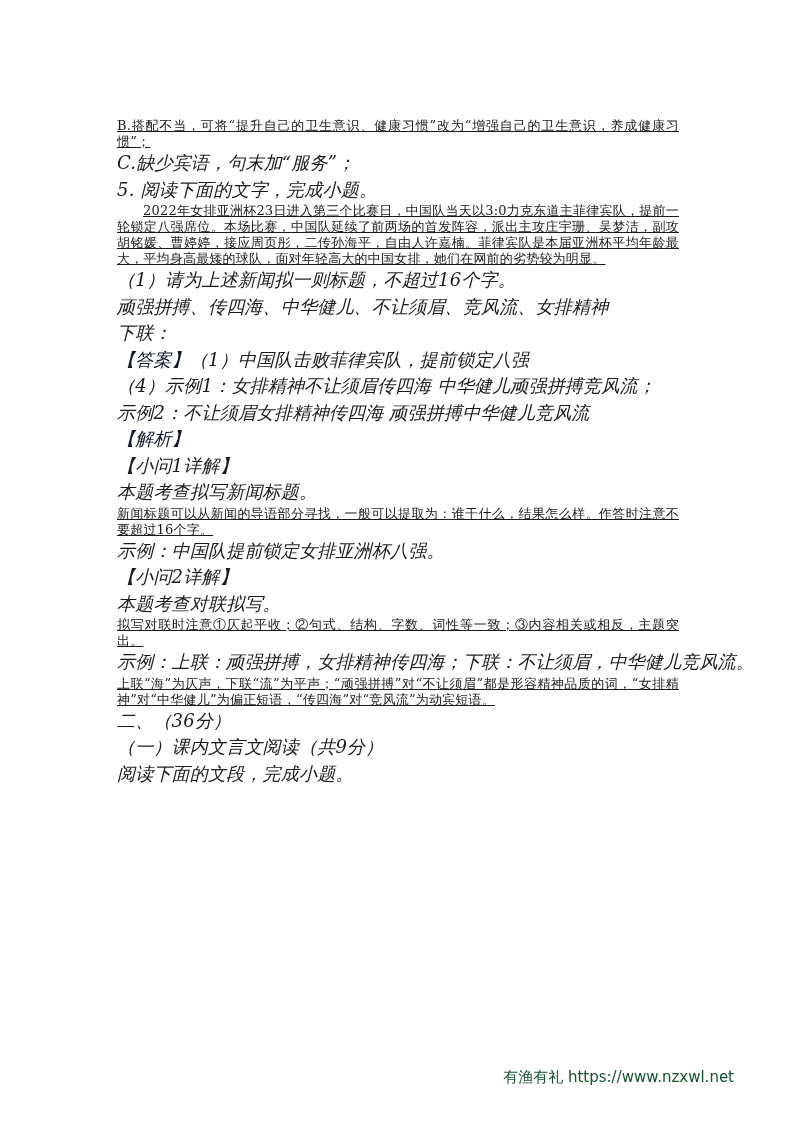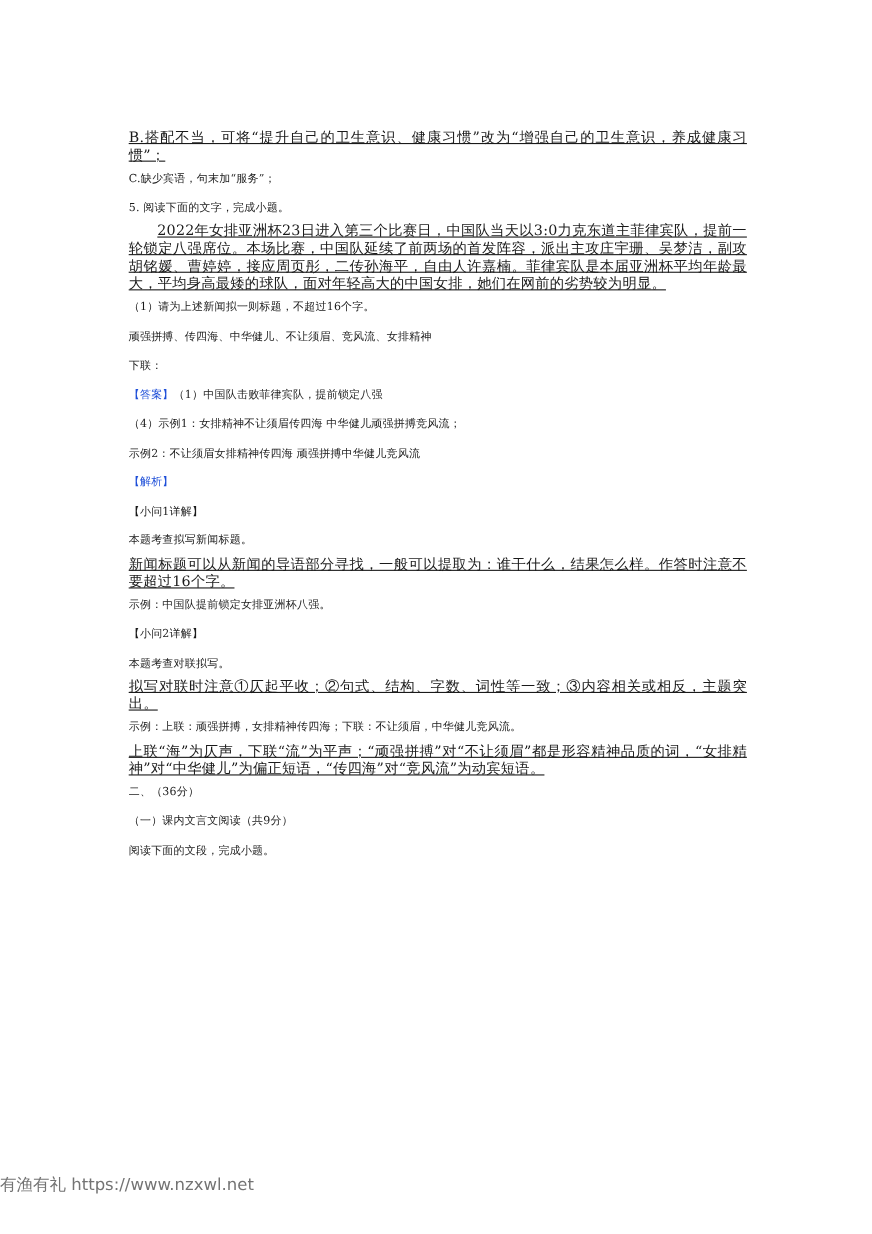--- a/index.html
+++ b/index.html
@@ -15,44 +15,45 @@
       font-family: "DejaVu Serif", "Liberation Serif", serif;
       color: #1a1a1a;
     }
     .page {
       position: absolute;
       left: 117px;
       top: 118px;
       width: 562px;
     }
     .line {
-      font-size: 10px;
+      font-size: 18px;
       line-height: 26.5px;
       height: 26.5px;
       white-space: nowrap;
       letter-spacing: 0.2px;
+      font-style: italic;
     }
     .para {
       font-size: 13px;
       line-height: 16px;
       text-align: justify;
       letter-spacing: 0.2px;
       text-decoration: underline;
     }
     .indent { text-indent: 2em; }
-    .blue { color: #1d4ed8; }
+    .blue { color: #0f172a; }
     .footer {
       position: absolute;
       left: 0;
       width: 734px;
       top: 1068px;
-      text-align: left;
+      text-align: right;
       font-family: "DejaVu Sans", "Liberation Sans", sans-serif;
       font-size: 15px;
-      color: #737373;
+      color: #14532d;
     }
   </style>
 </head>
 <body>
 
 <div class="page">
   <div class="para">B.搭配不当，可将“提升自己的卫生意识、健康习惯”改为“增强自己的卫生意识，养成健康习惯”；</div>
   <div class="line">C.缺少宾语，句末加“服务”；</div>
   <div class="line">5. 阅读下面的文字，完成小题。</div>
 

